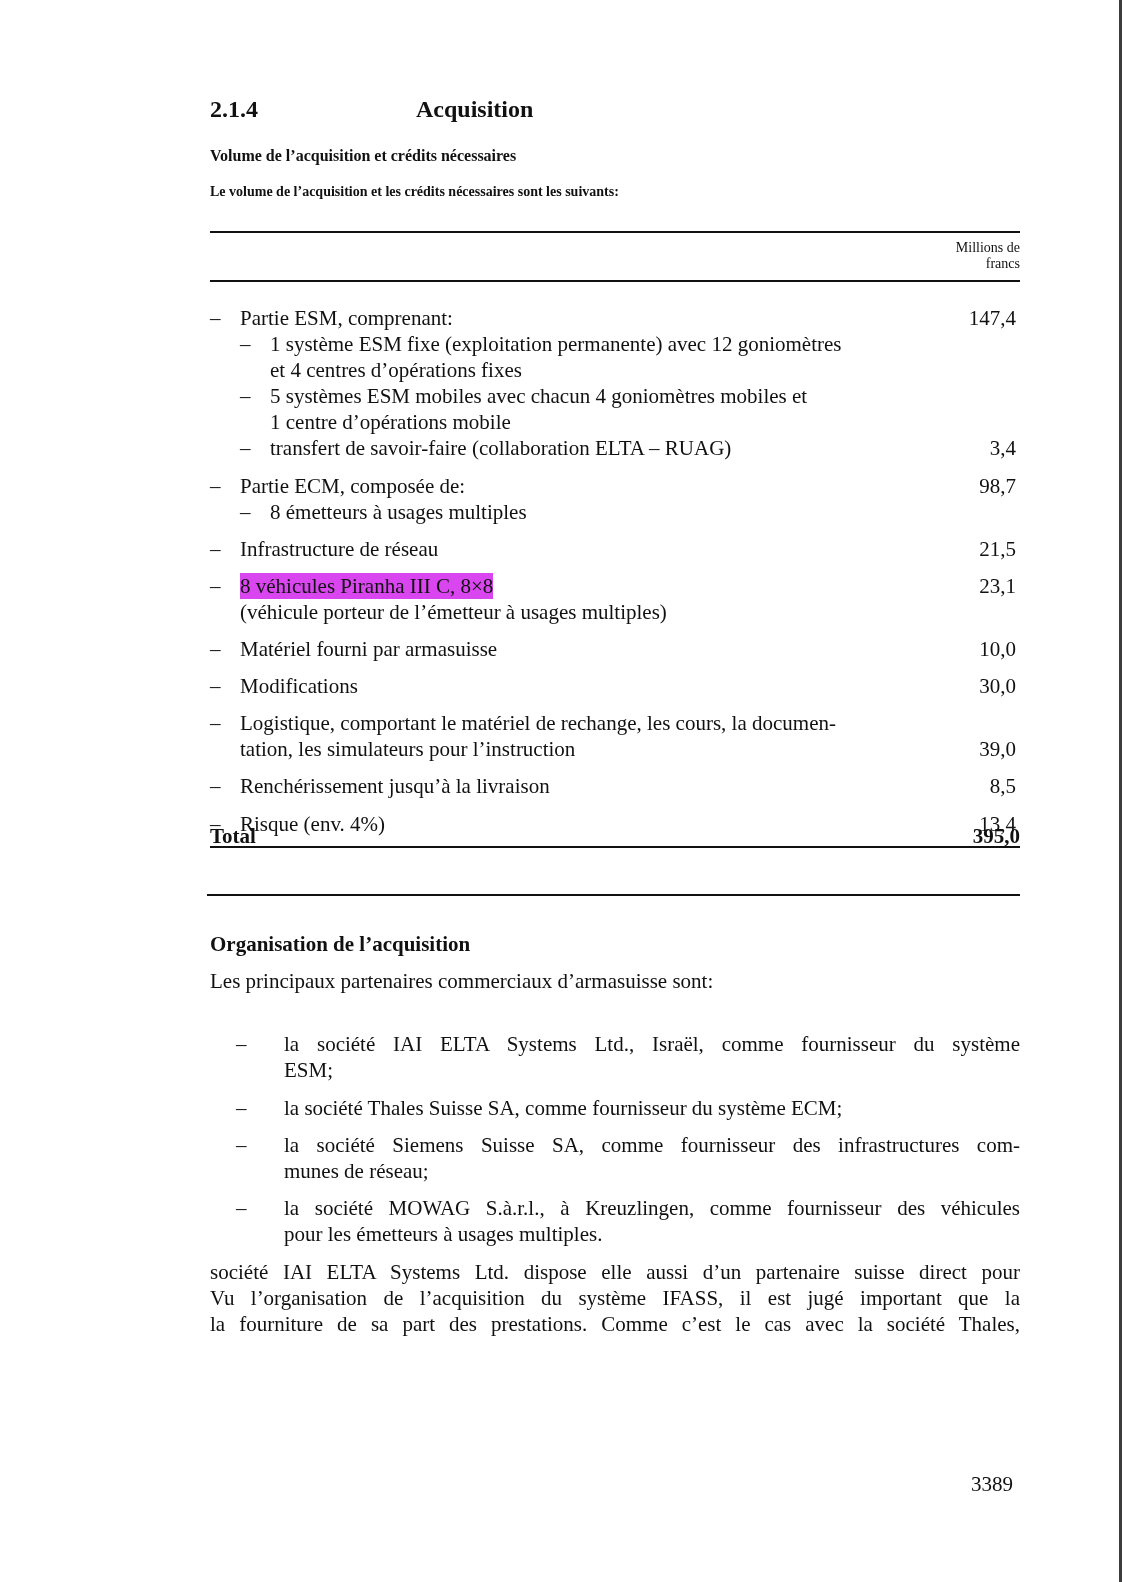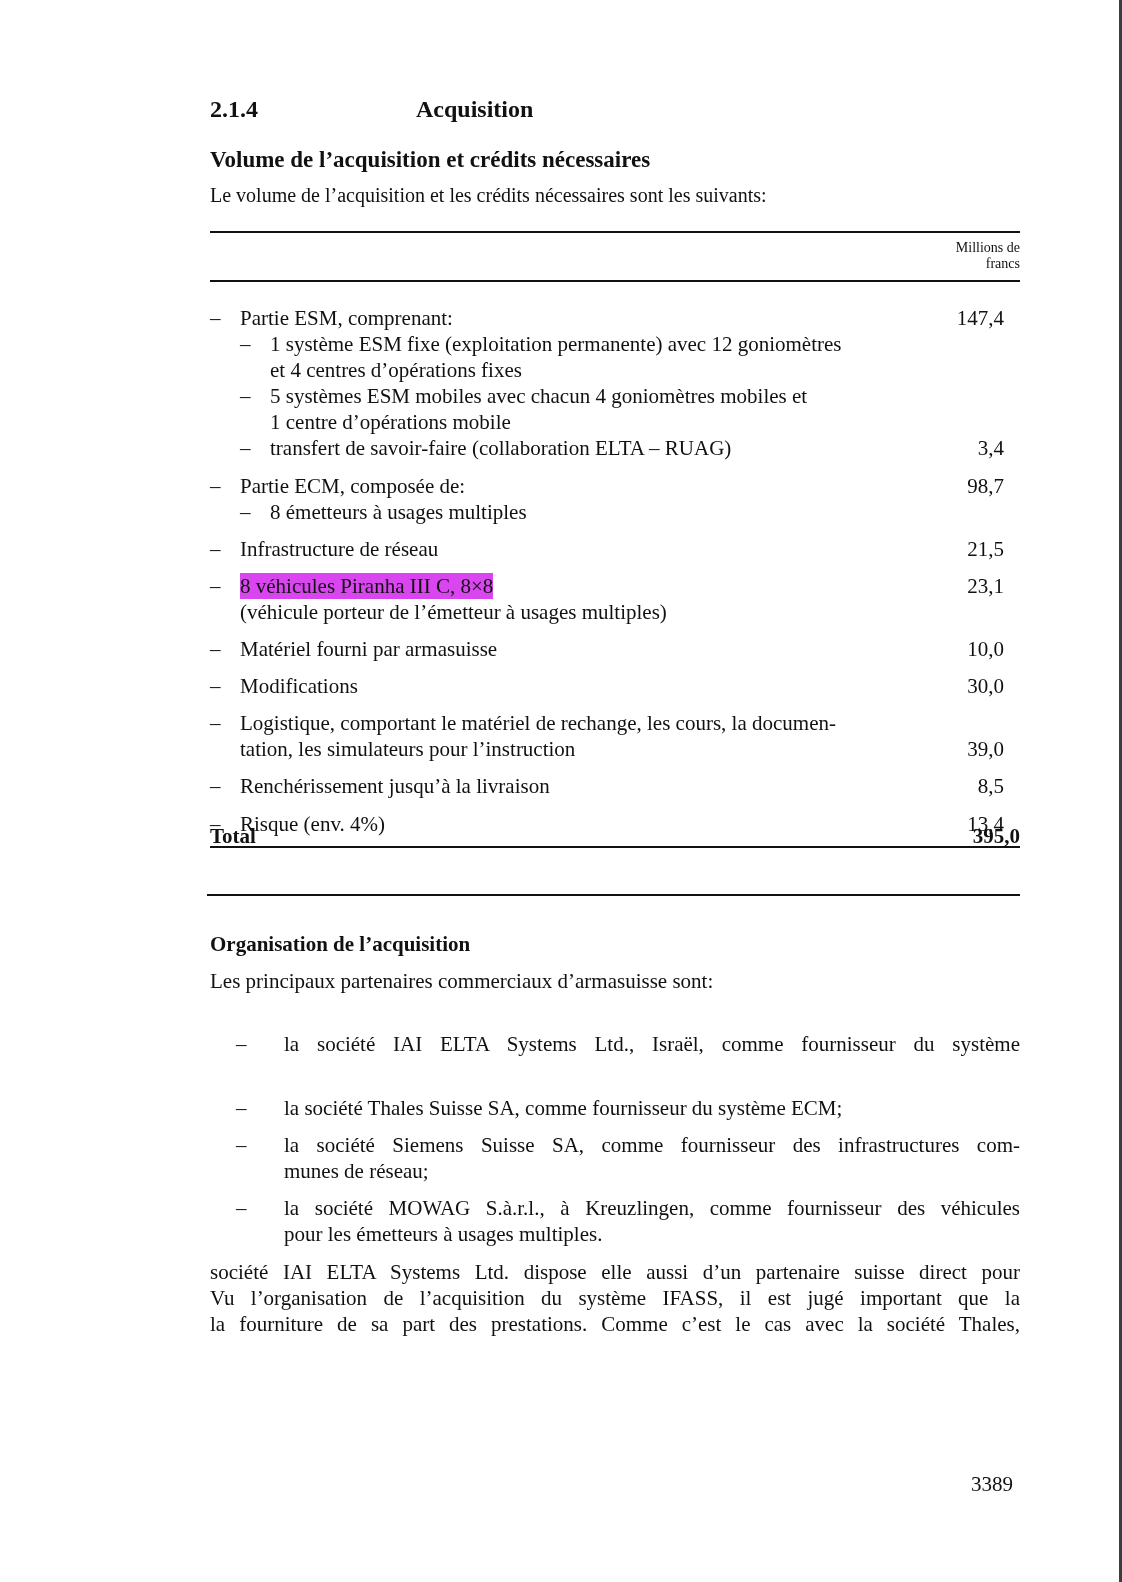--- a/index.html
+++ b/index.html
@@ -7,33 +7,33 @@
       width: 1122px; height: 1582px; position: relative; overflow: hidden;
       background: #ffffff; color: #111;
       font-family: "Liberation Serif", "DejaVu Serif", serif;
     }
     .right-edge { position: absolute; top: 0; right: 0; width: 3px; height: 1582px; background: #3c3c3c; }
     .page { position: absolute; left: 210px; top: 0; width: 810px; }
     .abs { position: absolute; white-space: nowrap; }
 
     .sec-num { left: 0; top: 96px; font-size: 24px; font-weight: bold; }
     .sec-title { left: 206px; top: 96px; font-size: 24px; font-weight: bold; }
-    .sub-heading { left: 0; top: 147px; font-size: 23px; font-weight: bold; }
-    .intro { left: 0; top: 184px; font-size: 20px; }
+    .sub-heading { left: 0; top: 147px; font-size: 16px; font-weight: bold; }
+    .intro { left: 0; top: 184px; font-size: 14px; font-weight: bold; }
 
     .rule { position: absolute; left: 0; width: 810px; height: 2px; background: #111; }
     .colhead { position: absolute; right: 0; top: 240px; text-align: right; font-size: 14px; line-height: 16px; }
 
     .row { position: absolute; left: 0; width: 810px; font-size: 21px; line-height: 26px; }
     .row .dash { position: absolute; left: 0; }
     .row .text { position: absolute; left: 30px; white-space: nowrap; }
     .row .sub { position: absolute; white-space: nowrap; }
     .row .sub .dash2 { position: absolute; left: 30px; }
     .row .sub .t { position: absolute; left: 60px; }
-    .row .val { position: absolute; right: 16px; text-align: right; margin-left: 35px; }
+    .row .val { position: absolute; right: 4px; text-align: right; margin-left: 35px; }
     .hl { background: #d946ef; }
 
     .total { position: absolute; left: 0; top: 824px; width: 810px; font-size: 21px; font-weight: bold; }
     .total .val { position: absolute; right: 0; }
 
     .org-heading { left: 0; top: 932px; font-size: 21px; font-weight: bold; }
     .para { position: absolute; left: 0; width: 810px; font-size: 21px; line-height: 26px; text-align: justify; }
     .para .line { display: block; white-space: nowrap; }
     .para .line.just { text-align: justify; text-align-last: justify; white-space: normal; }
 
@@ -147,20 +147,21 @@
 
   <div class="abs org-heading">Organisation de l’acquisition</div>
   <div class="para" style="top:968px">
     <span class="line">Les principaux partenaires commerciaux d’armasuisse sont:</span>
   </div>
 
   <div class="bl" style="top:1031px">
     <span class="dash">–</span>
     <div class="t">
       <span class="line just">la société IAI ELTA Systems Ltd., Israël, comme fournisseur du système</span>
+      <span class="line">ESM;</span>
     </div>
   </div>
   <div class="bl" style="top:1095px">
     <span class="dash">–</span>
     <div class="t">
       <span class="line">la société Thales Suisse SA, comme fournisseur du système ECM;</span>
     </div>
   </div>
   <div class="bl" style="top:1132px">
     <span class="dash">–</span>

